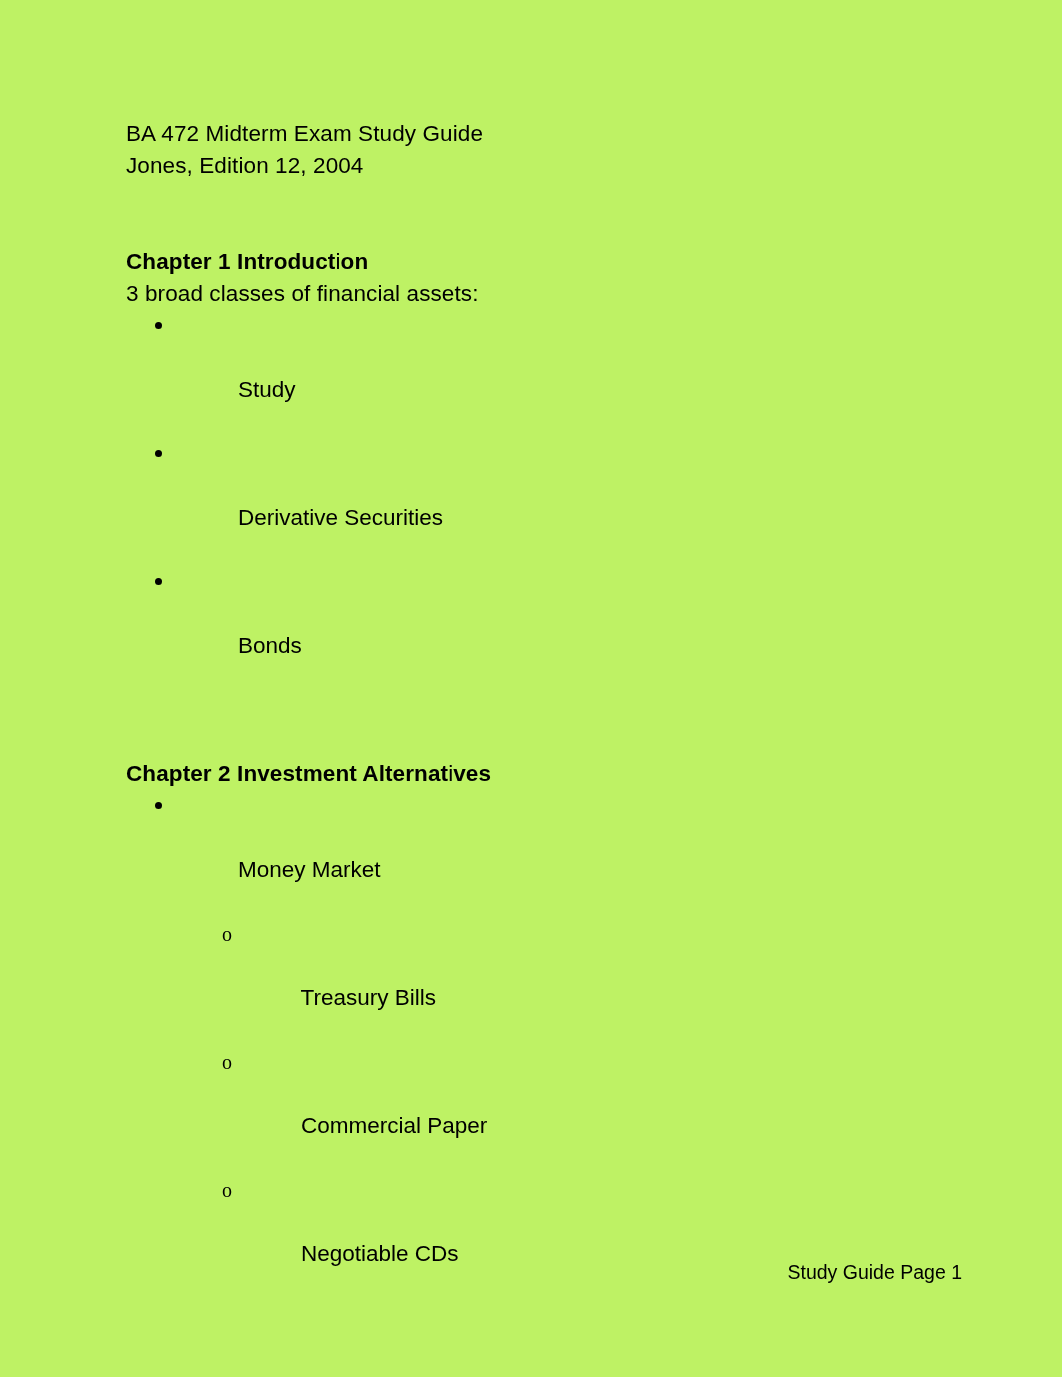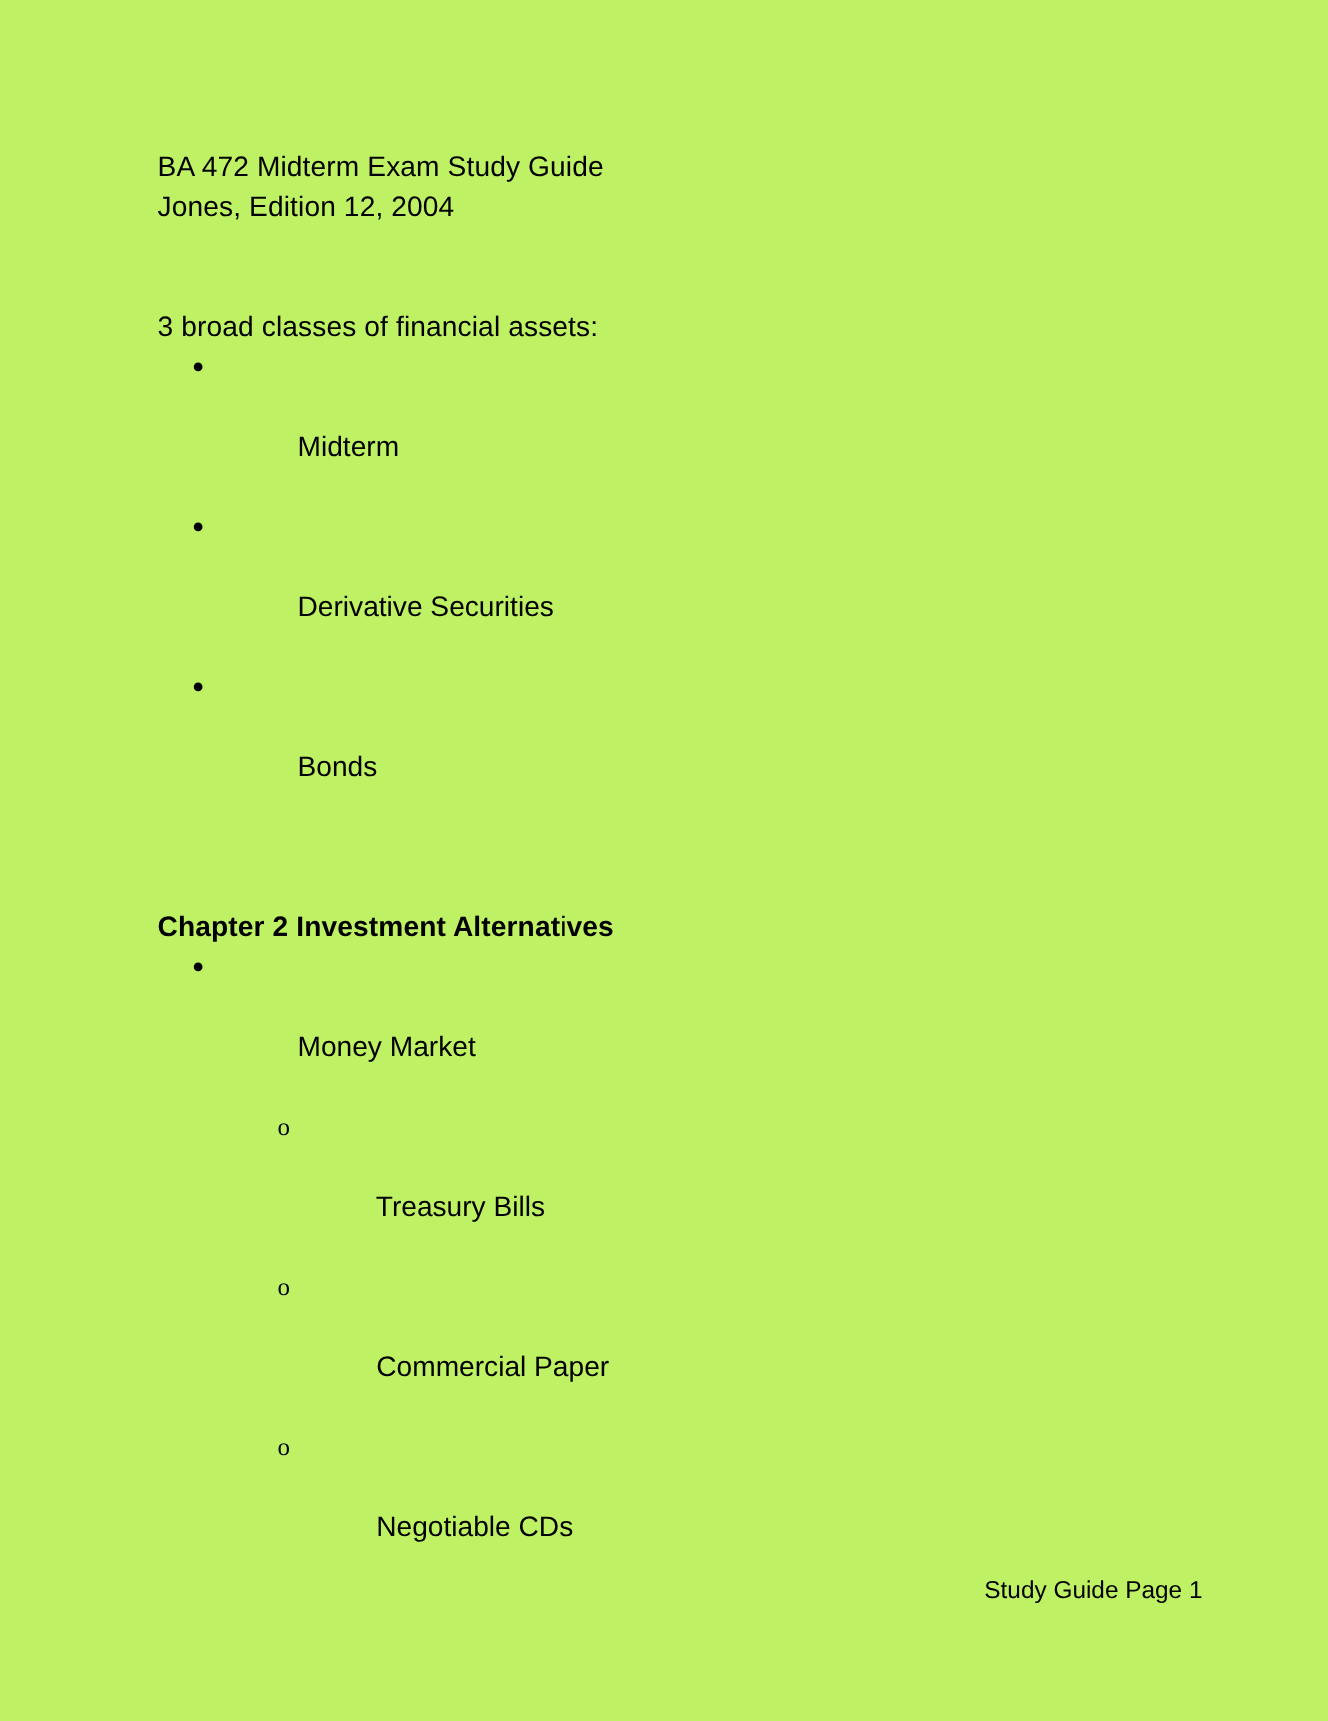--- a/index.html
+++ b/index.html
@@ -106,27 +106,28 @@
 <div class="page">
 
   <div class="doc-body">
 
     <div class="line">BA 472 Midterm Exam Study Guide</div>
     <div class="line">Jones, Edition 12, 2004</div>
 
     <div class="spacer"></div>
     <div class="spacer"></div>
 
+    <div class="line bold"><span>Chapter 1 Introduct</span><span class="thin-i">i</span><span>on</span></div>
 
     <div class="line">3 broad classes of financial assets:</div>
 
     <ul class="lvl">
       <li class="item l1">
         <span class="marker"><span class="dot"></span></span>
-        <span>Midterm</span>
+        <span>Study</span>
       </li>
       <li class="item l1">
         <span class="marker"><span class="dot"></span></span>
         <span>Derivative Securities</span>
       </li>
       <li class="item l1">
         <span class="marker"><span class="dot"></span></span>
         <span>Bonds</span>
       </li>
     </ul>

